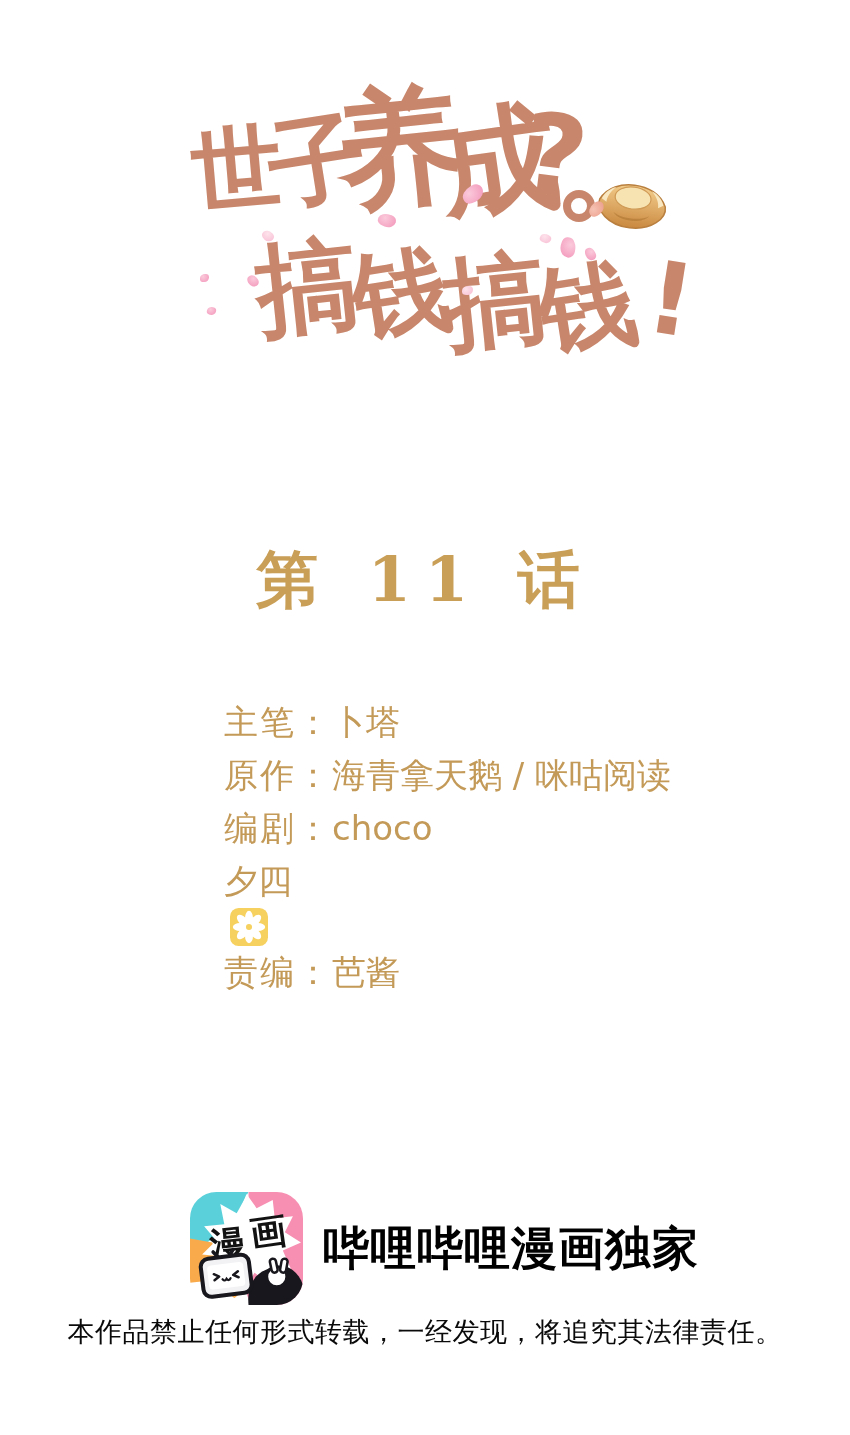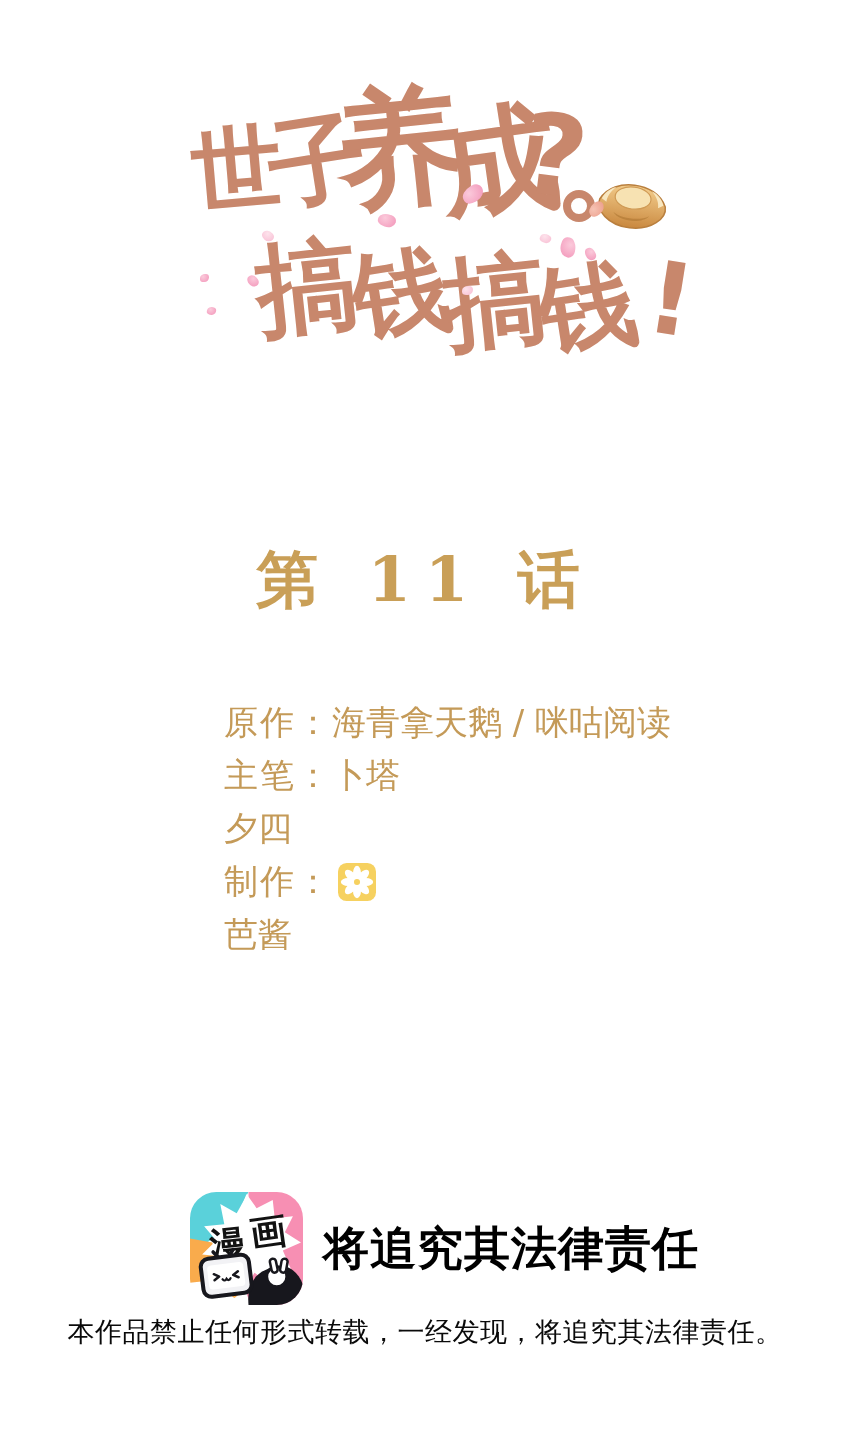--- a/index.html
+++ b/index.html
@@ -83,50 +83,54 @@
     <div class="petal light" style="left:462px;top:286px;width:11px;height:9px;"></div>
     <div class="petal salmon" style="left:588px;top:203px;width:17px;height:12px;transform:rotate(-40deg);"></div>
     <div class="petal light" style="left:540px;top:234px;width:11px;height:9px;transform:rotate(30deg);"></div>
     <div class="petal" style="left:584px;top:249px;width:13px;height:10px;transform:rotate(70deg);"></div>
   </div>
 
   <div class="chapter-title">第 11 话</div>
 
   <div class="credits">
     <div class="credit-row">
+      <span class="credit-label">主笔：</span>
+      <span class="credit-value">卜塔</span>
+    </div>
+    <div class="credit-row">
       <span class="credit-label">原作：</span>
       <span class="credit-value">海青拿天鹅 / 咪咕阅读</span>
     </div>
     <div class="credit-row">
-      <span class="credit-label">主笔：</span>
-      <span class="credit-value">卜塔</span>
+      <span class="credit-label">编剧：</span>
+      <span class="credit-value">choco</span>
     </div>
     <div class="credit-row">
       <span class="credit-value">夕四</span>
     </div>
     <div class="credit-row">
     </div>
     <div class="credit-row">
-      <span class="credit-label">制作：</span>
       <svg class="flower-badge" viewBox="0 0 40 40">
         <rect x="0" y="0" width="40" height="40" rx="9" fill="#f6d160"></rect>
         <g fill="#ffffff">
           <ellipse cx="20" cy="10.5" rx="4.2" ry="7.5"></ellipse>
           <ellipse cx="20" cy="29.5" rx="4.2" ry="7.5"></ellipse>
           <ellipse cx="10.5" cy="20" rx="7.5" ry="4.2"></ellipse>
           <ellipse cx="29.5" cy="20" rx="7.5" ry="4.2"></ellipse>
           <ellipse cx="13.3" cy="13.3" rx="4.2" ry="7.5" transform="rotate(-45 13.3 13.3)"></ellipse>
           <ellipse cx="26.7" cy="26.7" rx="4.2" ry="7.5" transform="rotate(-45 26.7 26.7)"></ellipse>
           <ellipse cx="26.7" cy="13.3" rx="4.2" ry="7.5" transform="rotate(45 26.7 13.3)"></ellipse>
           <ellipse cx="13.3" cy="26.7" rx="4.2" ry="7.5" transform="rotate(45 13.3 26.7)"></ellipse>
         </g>
         <circle cx="20" cy="20" r="3.2" fill="#f6d160"></circle>
       </svg>
     </div>
     <div class="credit-row">
+      <span class="credit-label">责编：</span>
       <span class="credit-value">芭酱</span>
     </div>
   </div>
 
   <div class="brand">
     <svg class="app-icon" viewBox="0 0 112 112">
       <defs>
           <clipPath id="rr">
             <rect x="0" y="0" width="112" height="112" rx="26"></rect>
           </clipPath>
@@ -153,18 +157,18 @@
           <line x1="26" y1="58" x2="32" y2="66" stroke="#17171d" stroke-width="3.5" stroke-linecap="round"></line>
           <line x1="46" y1="58" x2="40" y2="66" stroke="#17171d" stroke-width="3.5" stroke-linecap="round"></line>
           <rect x="12" y="64" width="48" height="38" rx="8" fill="#f2f2f5" stroke="#17171d" stroke-width="4"></rect>
           <rect x="18" y="71" width="36" height="24" rx="4" fill="#ffffff"></rect>
           <path d="M24,80 l5,3 l-5,3" fill="none" stroke="#17171d" stroke-width="2.5" stroke-linecap="round" stroke-linejoin="round"></path>
           <path d="M48,80 l-5,3 l5,3" fill="none" stroke="#17171d" stroke-width="2.5" stroke-linecap="round" stroke-linejoin="round"></path>
           <path d="M32,86 q2,3 4,0 q2,3 4,0" fill="none" stroke="#17171d" stroke-width="2.2" stroke-linecap="round"></path>
         </g>
       </g>
     </svg>
-    <span class="brand-text">将追究其法律责任</span>
+    <span class="brand-text">哔哩哔哩漫画独家</span>
   </div>
 
   <div class="disclaimer">本作品禁止任何形式转载，一经发现，将追究其法律责任。</div>
 
 </div>
 
 </body></html>

